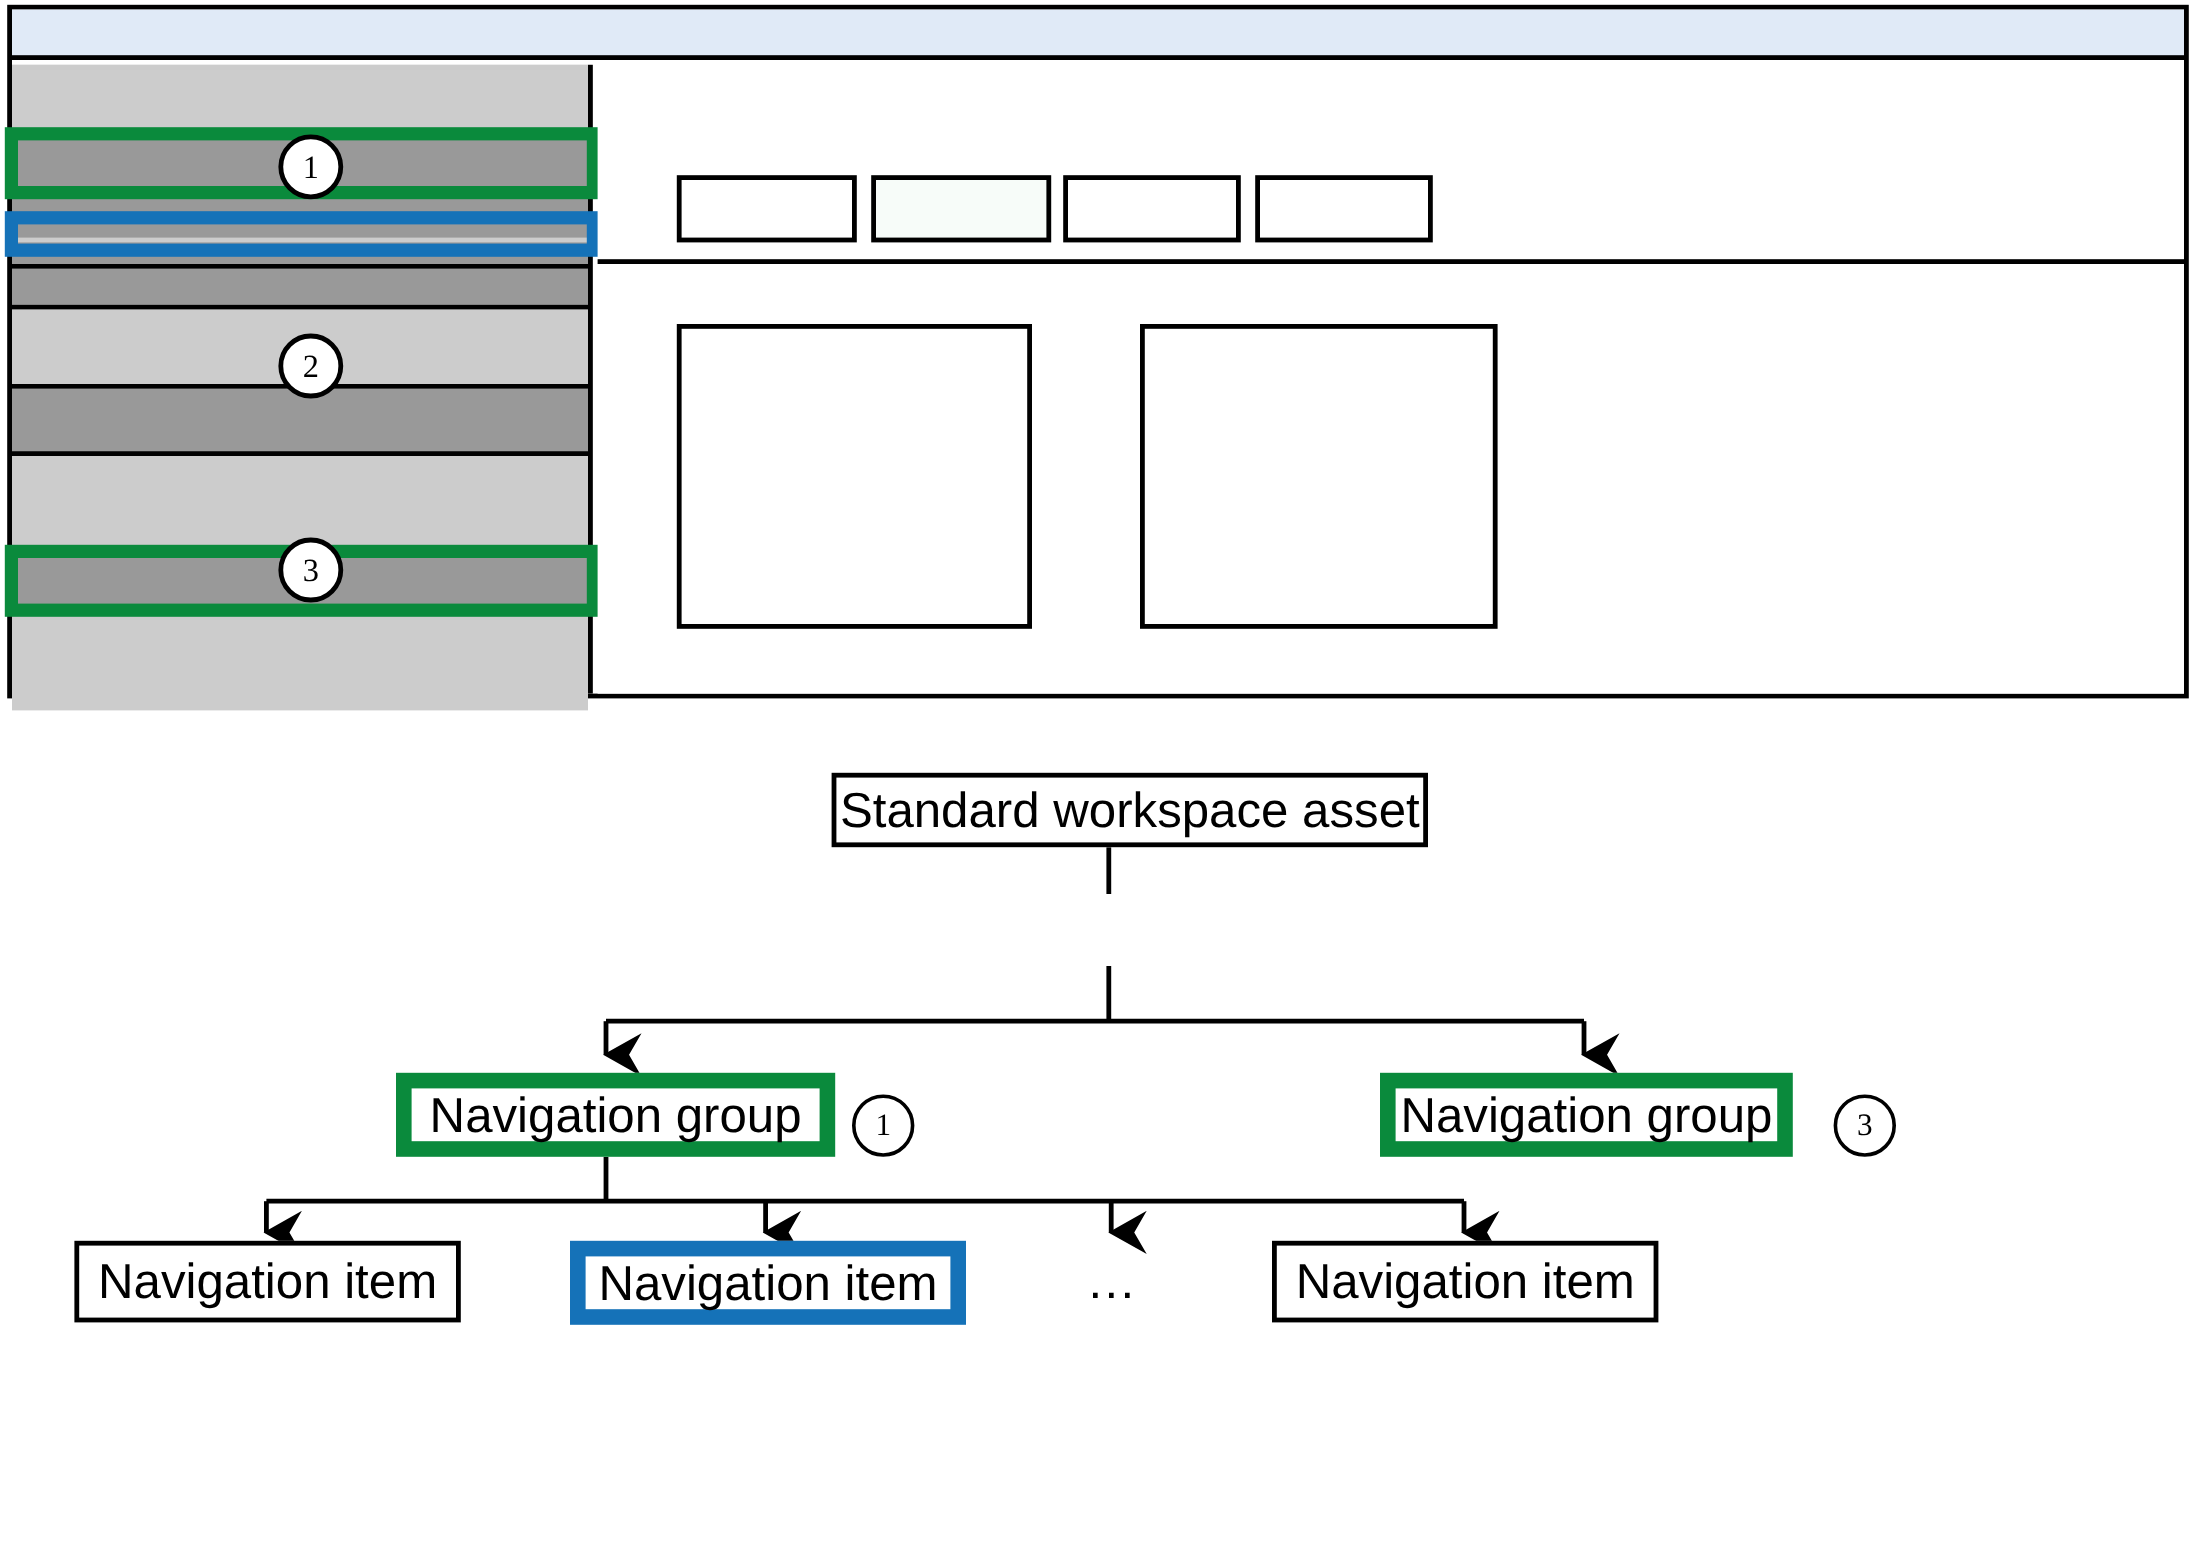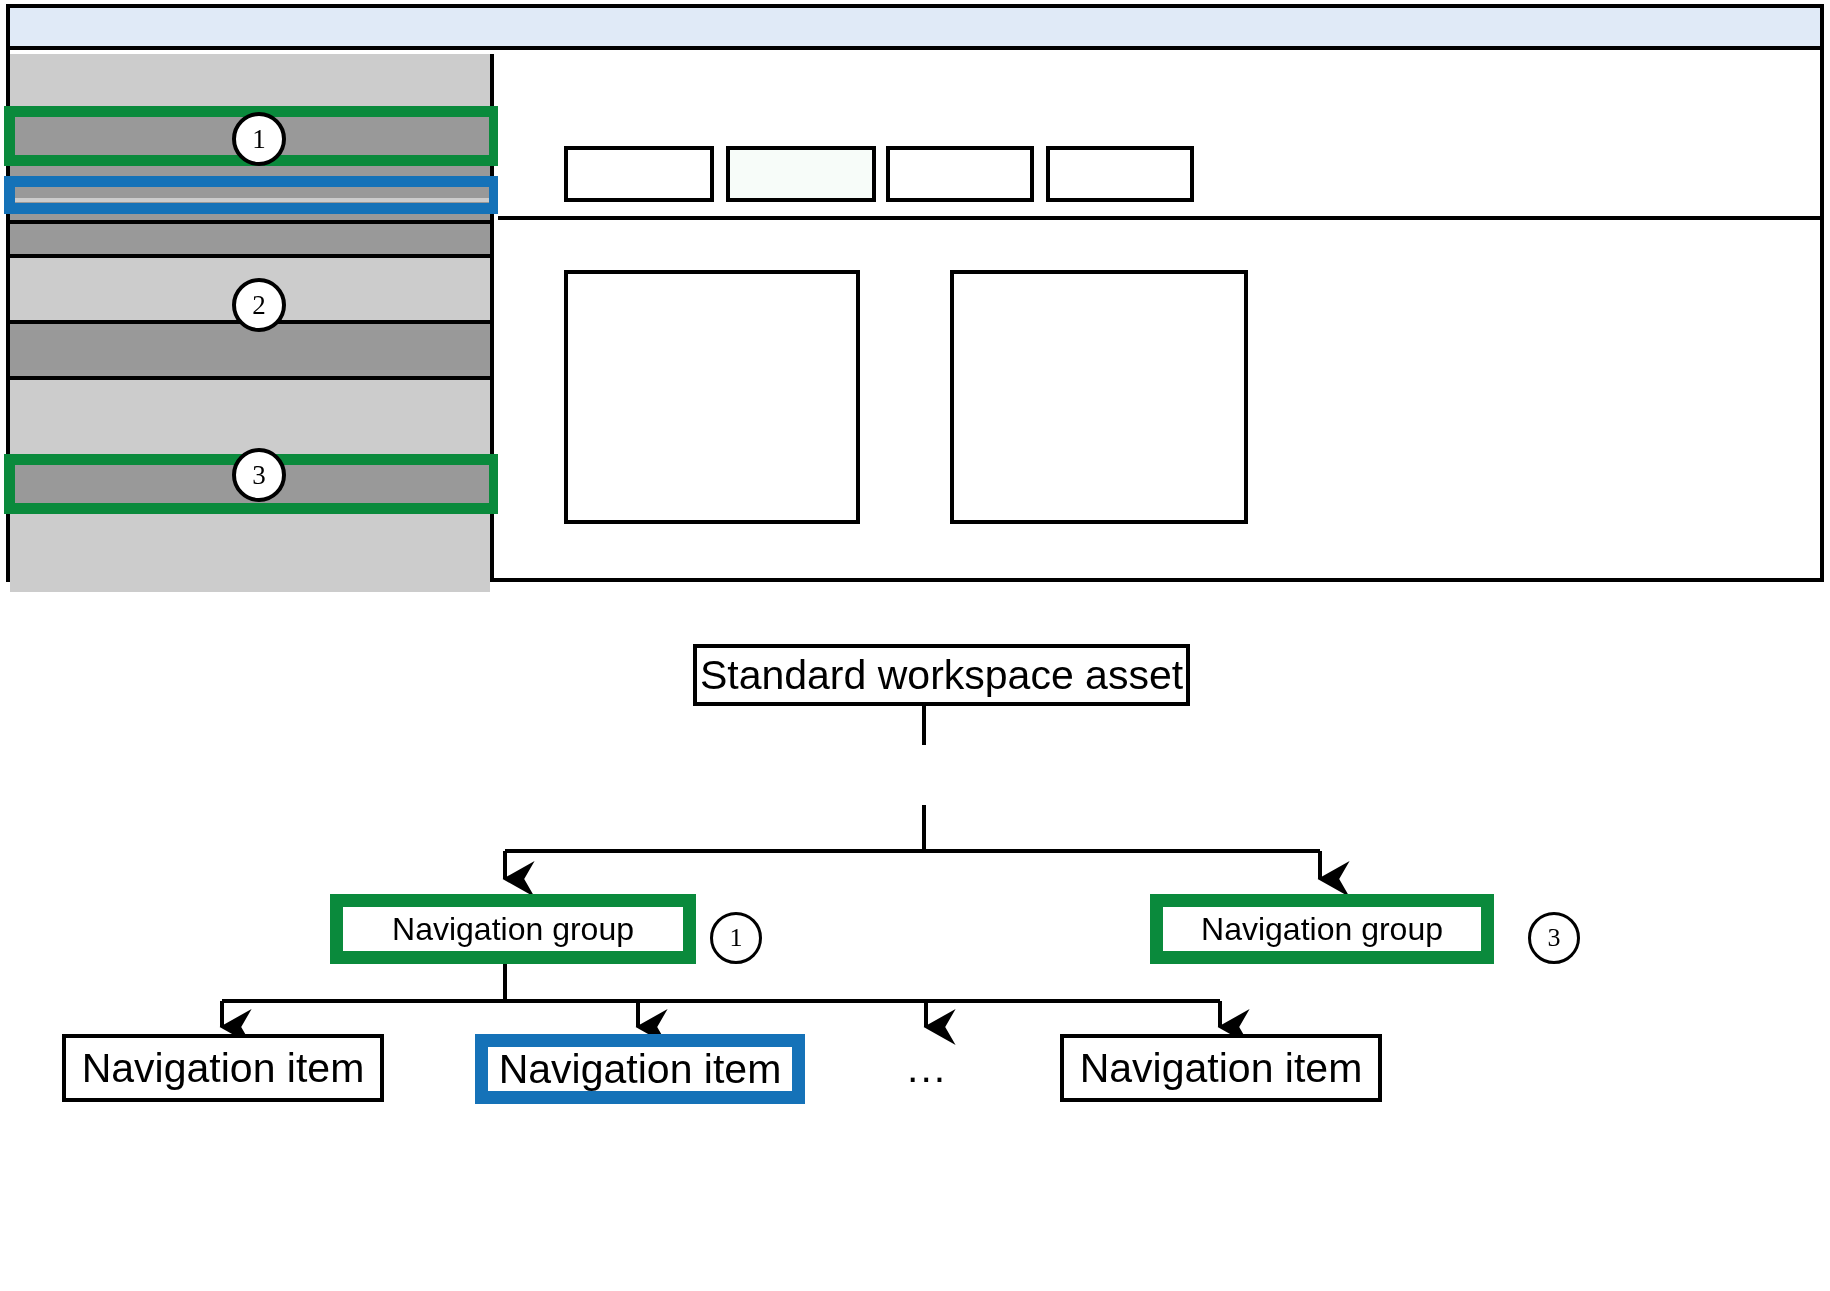--- a/index.html
+++ b/index.html
@@ -27,21 +27,21 @@
   #wf-toolbar{position:absolute;left:0;top:0;width:100%;height:166px;border-bottom:4px solid #000;box-sizing:border-box;}
   .tool-box{position:absolute;top:92px;height:56px;border:4px solid #000;box-sizing:border-box;background:#fff;}
   .tool-box.tinted{background:#f7fcf9;}
   .content-box{position:absolute;border:4px solid #000;box-sizing:border-box;background:#fff;}
 
   
   #tree{position:absolute;left:0;top:583px;width:1830px;height:708px;}
   .node{position:absolute;box-sizing:border-box;background:#fff;display:flex;align-items:center;justify-content:center;
         color:#000;white-space:nowrap;font-family:"Liberation Sans",sans-serif;}
   .node.plain{border:4px solid #000;font-size:41px;}
-  .node.green{border:13px solid #0a8a3c;font-size:32px;text-align:right;}
+  .node.green{border:13px solid #0a8a3c;font-size:41px;text-align:right;}
   .node.blue{border:13px solid #1572b8;font-size:41px;}
   .tcallout{position:absolute;width:46px;height:46px;border-radius:50%;background:#fff;border:3px solid #000;
             display:flex;align-items:center;justify-content:center;font-size:26px;
             font-family:"Liberation Serif",serif;color:#000;}
   .ellipsis{position:absolute;font-size:41px;color:#000;letter-spacing:2px;}
   #tree svg{position:absolute;left:0;top:0;width:1830px;height:708px;}
 </style>
 </head>
 <body>
 

